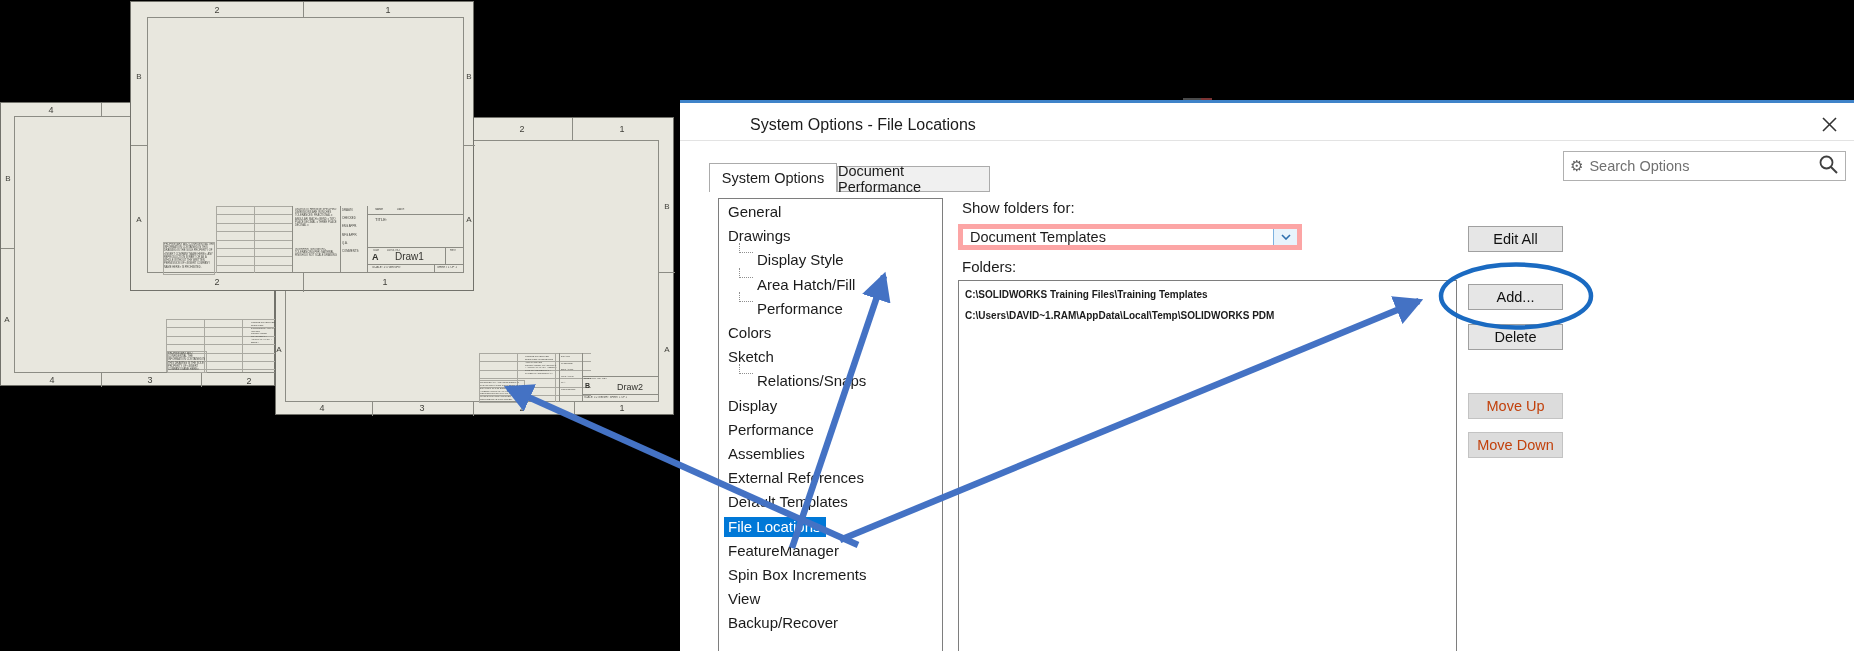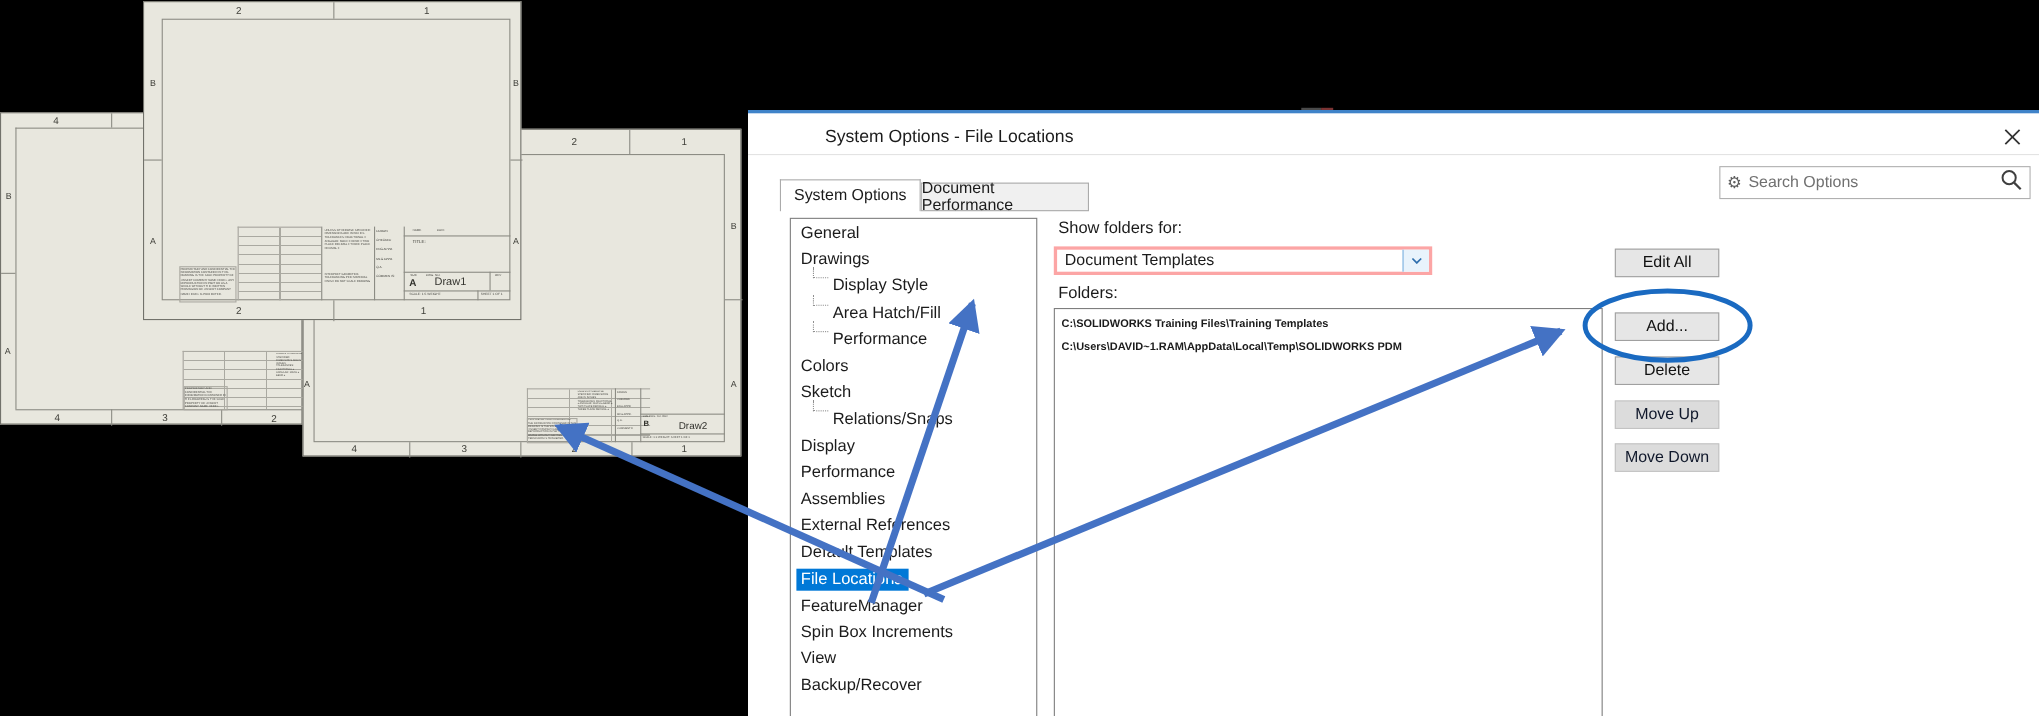--- a/index.html
+++ b/index.html
@@ -36,31 +36,31 @@
        border:1px solid #ababab;border-bottom:none;z-index:2;}
   #tab-document{left:157px;top:63px;width:153px;height:26px;background:#f0f0f0;border:1px solid #ababab;}
   #tree-box{position:absolute;left:38px;top:95px;width:225px;height:460px;border:1px solid #7e7e7e;
        box-sizing:border-box;background:#fff;padding-top:4px;overflow:hidden;}
   .tree-item{height:24.2px;display:flex;align-items:flex-start;font-size:15px;padding-left:9px;white-space:nowrap;}
   .tree-item.lvl1{padding-left:20px;}
   .tree-item .elbow{display:inline-block;width:13px;height:9px;border-left:1px dotted #8f8f8f;
        border-bottom:1px dotted #8f8f8f;margin:-8px 4px 0 0;}
   .tree-item .sel{background:#0078d7;color:#fff;padding:1px 5px 2px 4px;margin-left:-4px;}
   .panel-label{position:absolute;font-size:15px;}
-  #dropdown{position:absolute;left:278px;top:121px;width:344px;height:26px;border:3px solid #fca5a5;
+  #dropdown{position:absolute;left:278px;top:121px;width:344px;height:26px;border:5px solid #fca5a5;
        box-sizing:border-box;background:#fff;display:flex;align-items:center;}
   #dropdown .val{flex:1;font-size:14.5px;padding-left:7px;}
   #dropdown .dd-btn{width:23px;height:100%;background:#e8f3fc;border-left:1px solid #7db2e0;
        display:flex;align-items:center;justify-content:center;}
   #folders-list{position:absolute;left:278px;top:177px;width:499px;height:380px;border:1px solid #7e7e7e;
        box-sizing:border-box;background:#fff;padding:3px 0 0 0;overflow:hidden;}
   .folder-item{font-size:10px;line-height:21px;padding:0 6px;white-space:nowrap;font-weight:bold;}
   .btn{position:absolute;left:788px;width:95px;height:26px;background:#e6e6e6;border:1px solid #a0a0a0;
        box-sizing:border-box;display:flex;align-items:center;justify-content:center;font-size:14.5px;color:#111;}
-  .btn.disabled{background:#dcdcdc;color:#0f172a;border-color:#c3c3c3;}
+  .btn.disabled{background:#dcdcdc;color:#c2410c;border-color:#c3c3c3;margin-top:29px;}
   
   .sliver{position:absolute;z-index:5;}
   
   #overlay{position:absolute;left:0;top:0;z-index:20;pointer-events:none;}
 </style>
 </head>
 <body>
 
 <div id="stage">
 

